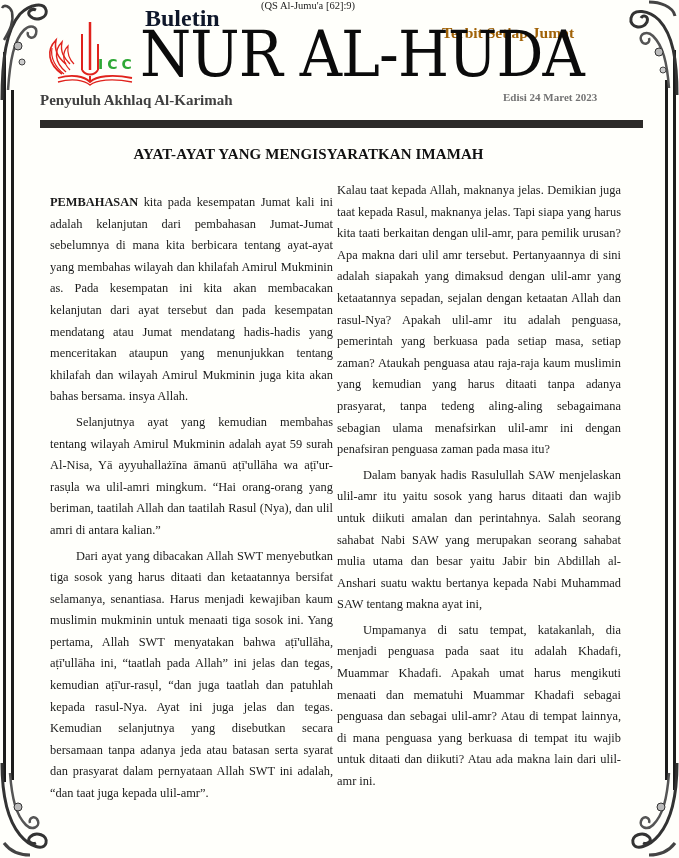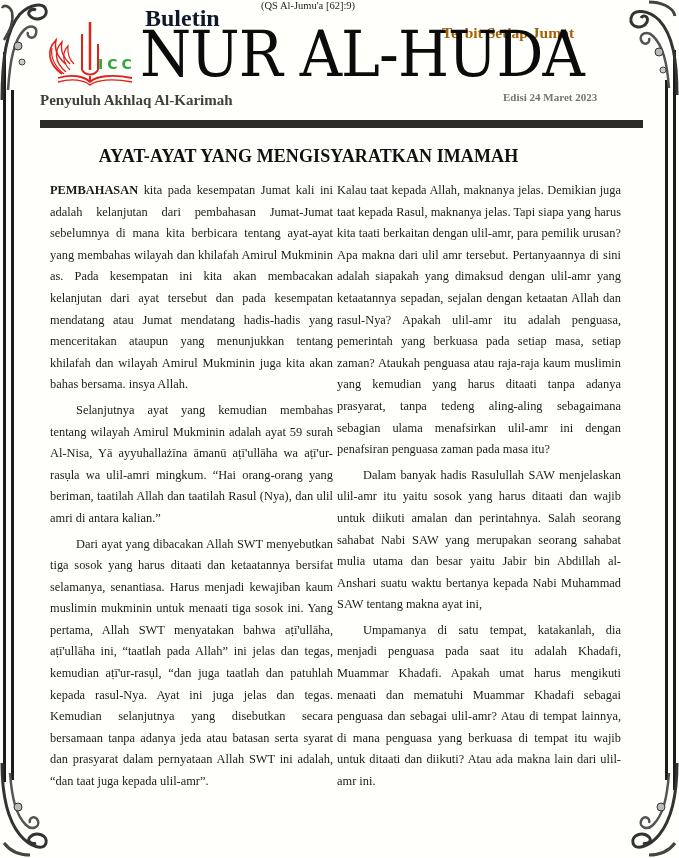--- a/index.html
+++ b/index.html
@@ -56,28 +56,28 @@
     font-weight: bold; font-size: 11px; color: #737373; margin-left: 48px;
   }
   .topbar {
     position: absolute; left: 40px; top: 120px; width: 603px; height: 8px;
     background: #2c2a28;
   }
 
   
   .article-title {
     position: absolute; left: 0; width: 617px; top: 146px; text-align: center;
-    font-weight: bold; font-size: 18px; letter-spacing: 0.1px; color: #111;
+    font-weight: bold; font-size: 15px; letter-spacing: 0.1px; color: #111;
   }
   .col {
     position: absolute; top: 180px; width: 283px;
     font-family: "Liberation Serif", serif; font-size: 12.4px; line-height: 21.6px;
     text-align: justify; color: #1b1b1b;
   }
-  .col.left { left: 50px; }
+  .col.left { left: 50px; margin-top: 12px; }
   .col.right { left: 337px; top: 180px; width: 284px; }
   .col p { margin: 0 0 4px 0; }
   .col p.indent { text-indent: 26px; }
   .col p.first { text-indent: 0; }
   .col p.para-cont { text-indent: 0; }
 </style>
 </head>
 <body>
 
 <div class="rule l1"></div>

